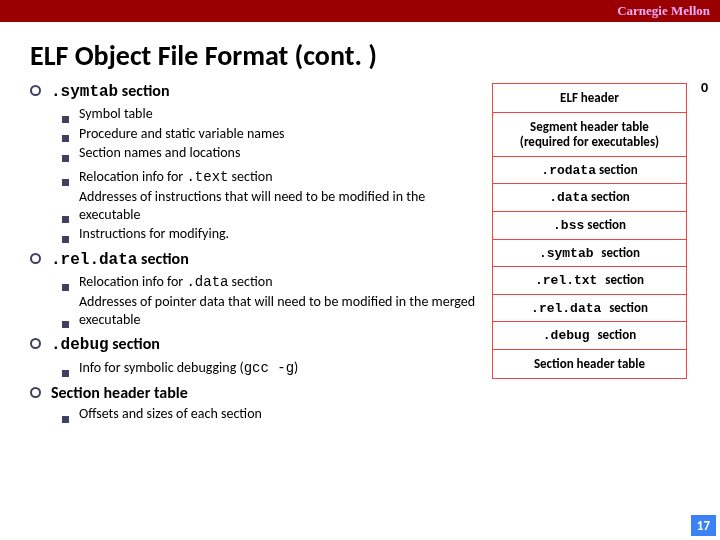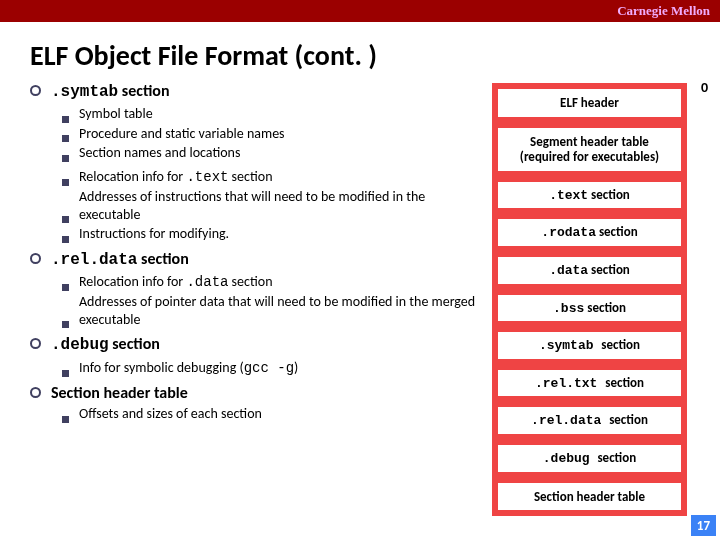--- a/index.html
+++ b/index.html
@@ -94,21 +94,21 @@
     top: -2px;
     font-size: 14px;
     font-weight: bold;
   }
   .diagram {
     width: 195px;
     display: flex;
     flex-direction: column;
   }
   .cell {
-    border: 6px solid #ef4444;
+    border: 1px solid #ef4444;
     text-align: center;
     font-size: 13px;
     padding: 6px 4px;
     line-height: 1.2;
     margin-bottom: -1px;
   }
   .cell.thin { padding: 5px 4px; }
   .pagenum {
     position: absolute;
     bottom: 4px;
@@ -208,21 +208,20 @@
             </li>
           </ul>
         </li>
       </ul>
   </div>
   <div class="right">
     <div class="zero">0</div>
     <div class="diagram" id="diagram">
         <div class="cell"><span style="font-weight: bold;">ELF header</span></div>
         <div class="cell"><span style="font-weight: bold;">Segment header table<br>(required for executables)</span></div>
-        <div class="cell thin"><span class="mono" style="font-weight: bold;">.text</span><span style="font-weight: bold;"> section</span></div>
         <div class="cell thin"><span class="mono" style="font-weight: bold;">.rodata</span><span style="font-weight: bold;"> section</span></div>
         <div class="cell thin"><span class="mono" style="font-weight: bold;">.data</span><span style="font-weight: bold;"> section</span></div>
         <div class="cell thin"><span class="mono" style="font-weight: bold;">.bss</span><span style="font-weight: bold;"> section</span></div>
         <div class="cell thin"><span class="mono" style="font-weight: bold;">.symtab </span><span style="font-weight: bold;"> section</span></div>
         <div class="cell thin"><span class="mono" style="font-weight: bold;">.rel.txt </span><span style="font-weight: bold;"> section</span></div>
         <div class="cell thin"><span class="mono" style="font-weight: bold;">.rel.data </span><span style="font-weight: bold;"> section</span></div>
         <div class="cell thin"><span class="mono" style="font-weight: bold;">.debug </span><span style="font-weight: bold;"> section</span></div>
         <div class="cell"><span style="font-weight: bold;">Section header table</span></div>
       </div>
   </div>

